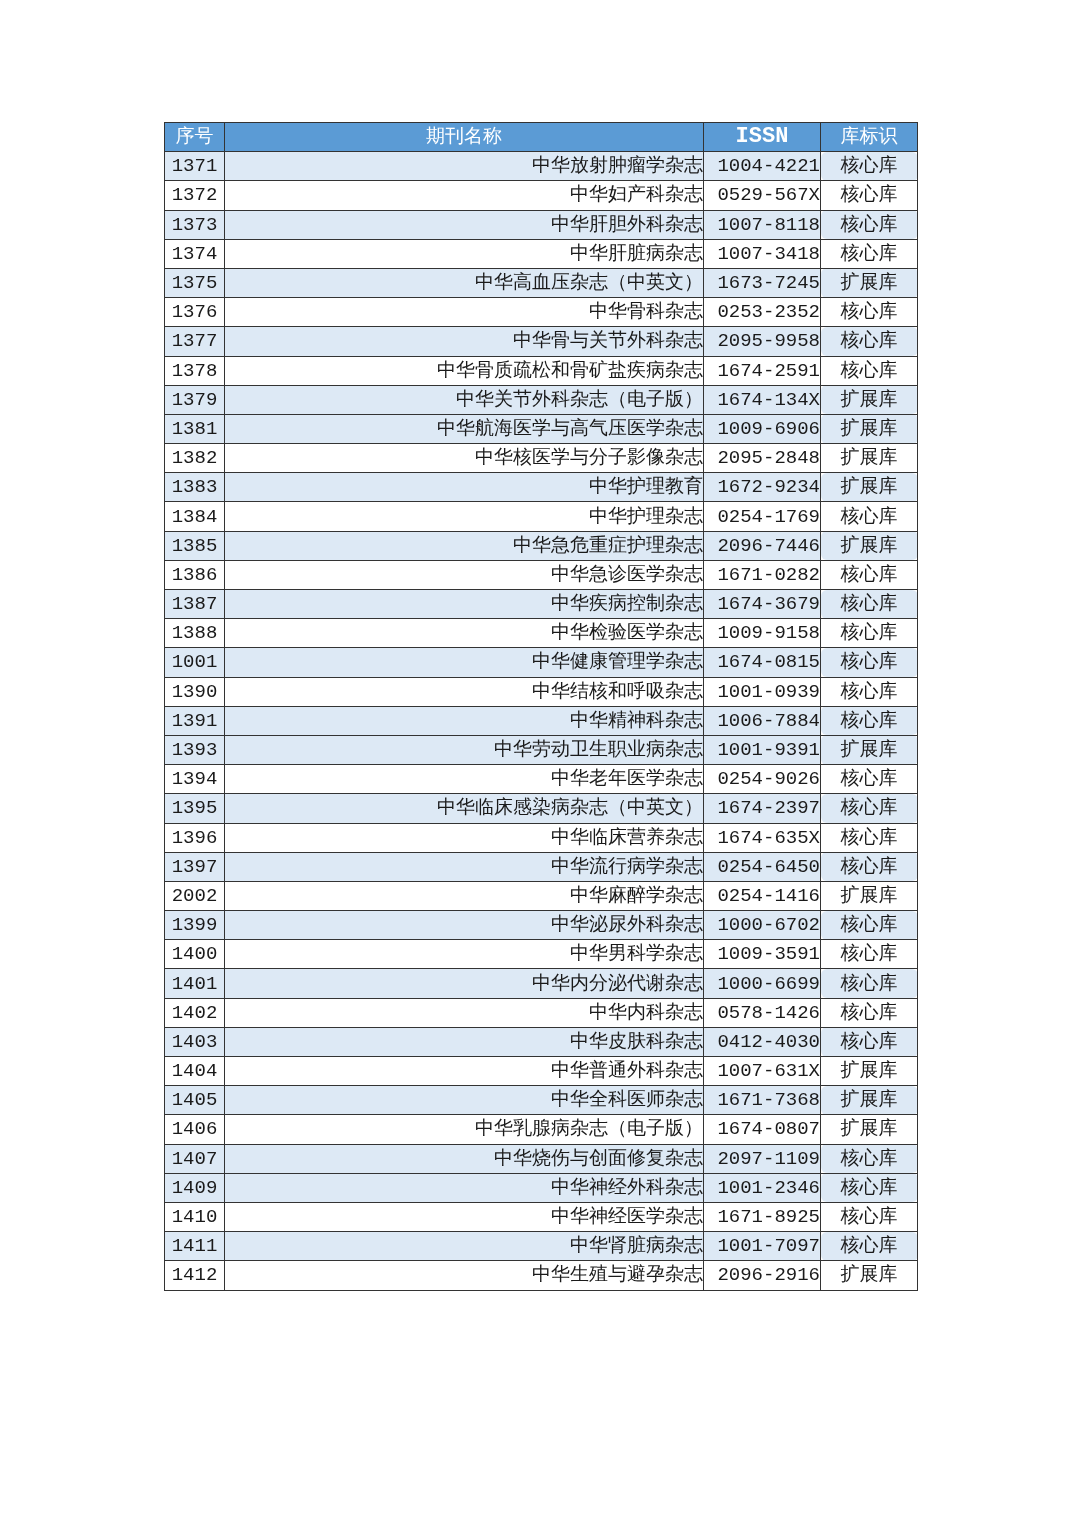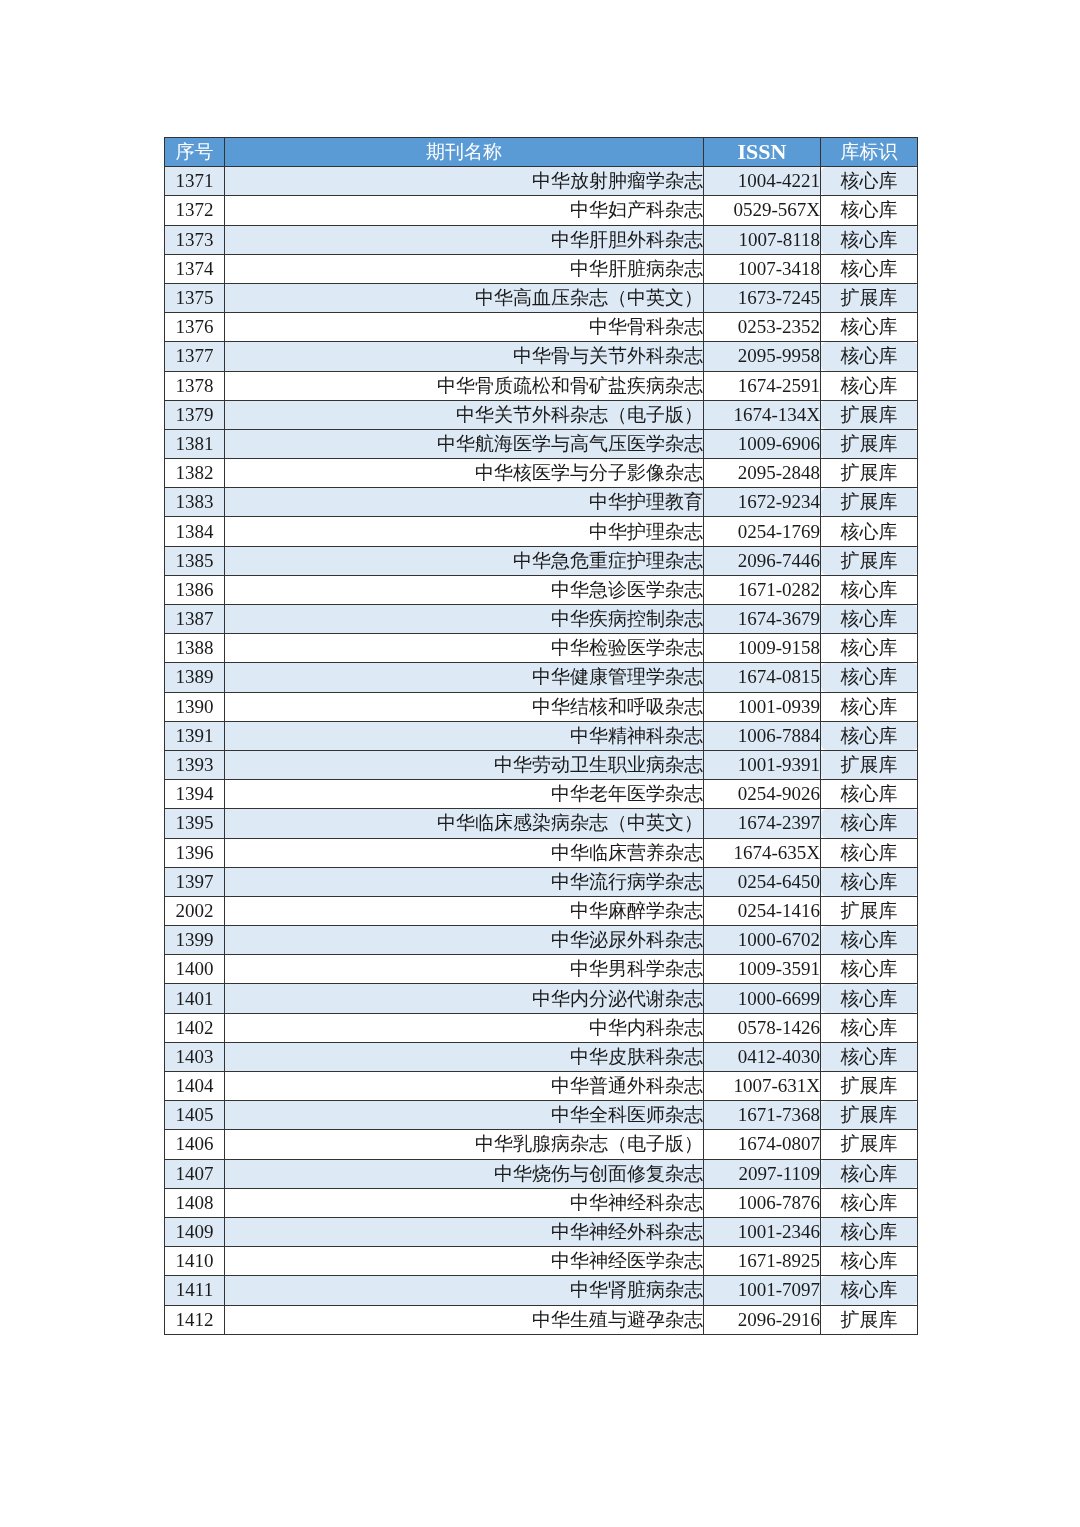--- a/index.html
+++ b/index.html
@@ -10,22 +10,23 @@
     body {
       width: 1080px;
       height: 1527px;
       position: relative;
       overflow: hidden;
       font-family: "Liberation Serif", "DejaVu Serif", serif;
     }
     .page {
       position: absolute;
       left: 164px;
-      top: 137px;
+      top: 122px;
       width: 753px;
+      font-family: Liberation Mono, monospace;
     }
     table.journal-table {
       border-collapse: collapse;
       width: 753px;
       table-layout: fixed;
     }
     table.journal-table col.c-idx { width: 60px; }
     table.journal-table col.c-name { width: 479px; }
     table.journal-table col.c-issn { width: 117px; }
     table.journal-table col.c-lib { width: 97px; }
@@ -179,21 +180,21 @@
           <td class="issn">1674-3679</td>
           <td class="lib">核心库</td>
         </tr>
         <tr class="plain">
           <td class="idx">1388</td>
           <td class="name">中华检验医学杂志</td>
           <td class="issn">1009-9158</td>
           <td class="lib">核心库</td>
         </tr>
         <tr class="shaded">
-          <td class="idx">1389</td>
+          <td class="idx">1001</td>
           <td class="name">中华健康管理学杂志</td>
           <td class="issn">1674-0815</td>
           <td class="lib">核心库</td>
         </tr>
         <tr class="plain">
           <td class="idx">1390</td>
           <td class="name">中华结核和呼吸杂志</td>
           <td class="issn">1001-0939</td>
           <td class="lib">核心库</td>
         </tr>
@@ -284,26 +285,20 @@
         <tr class="plain">
           <td class="idx">1406</td>
           <td class="name">中华乳腺病杂志（电子版）</td>
           <td class="issn">1674-0807</td>
           <td class="lib">扩展库</td>
         </tr>
         <tr class="shaded">
           <td class="idx">1407</td>
           <td class="name">中华烧伤与创面修复杂志</td>
           <td class="issn">2097-1109</td>
-          <td class="lib">核心库</td>
-        </tr>
-        <tr class="plain">
-          <td class="idx">1408</td>
-          <td class="name">中华神经科杂志</td>
-          <td class="issn">1006-7876</td>
           <td class="lib">核心库</td>
         </tr>
         <tr class="shaded">
           <td class="idx">1409</td>
           <td class="name">中华神经外科杂志</td>
           <td class="issn">1001-2346</td>
           <td class="lib">核心库</td>
         </tr>
         <tr class="plain">
           <td class="idx">1410</td>

